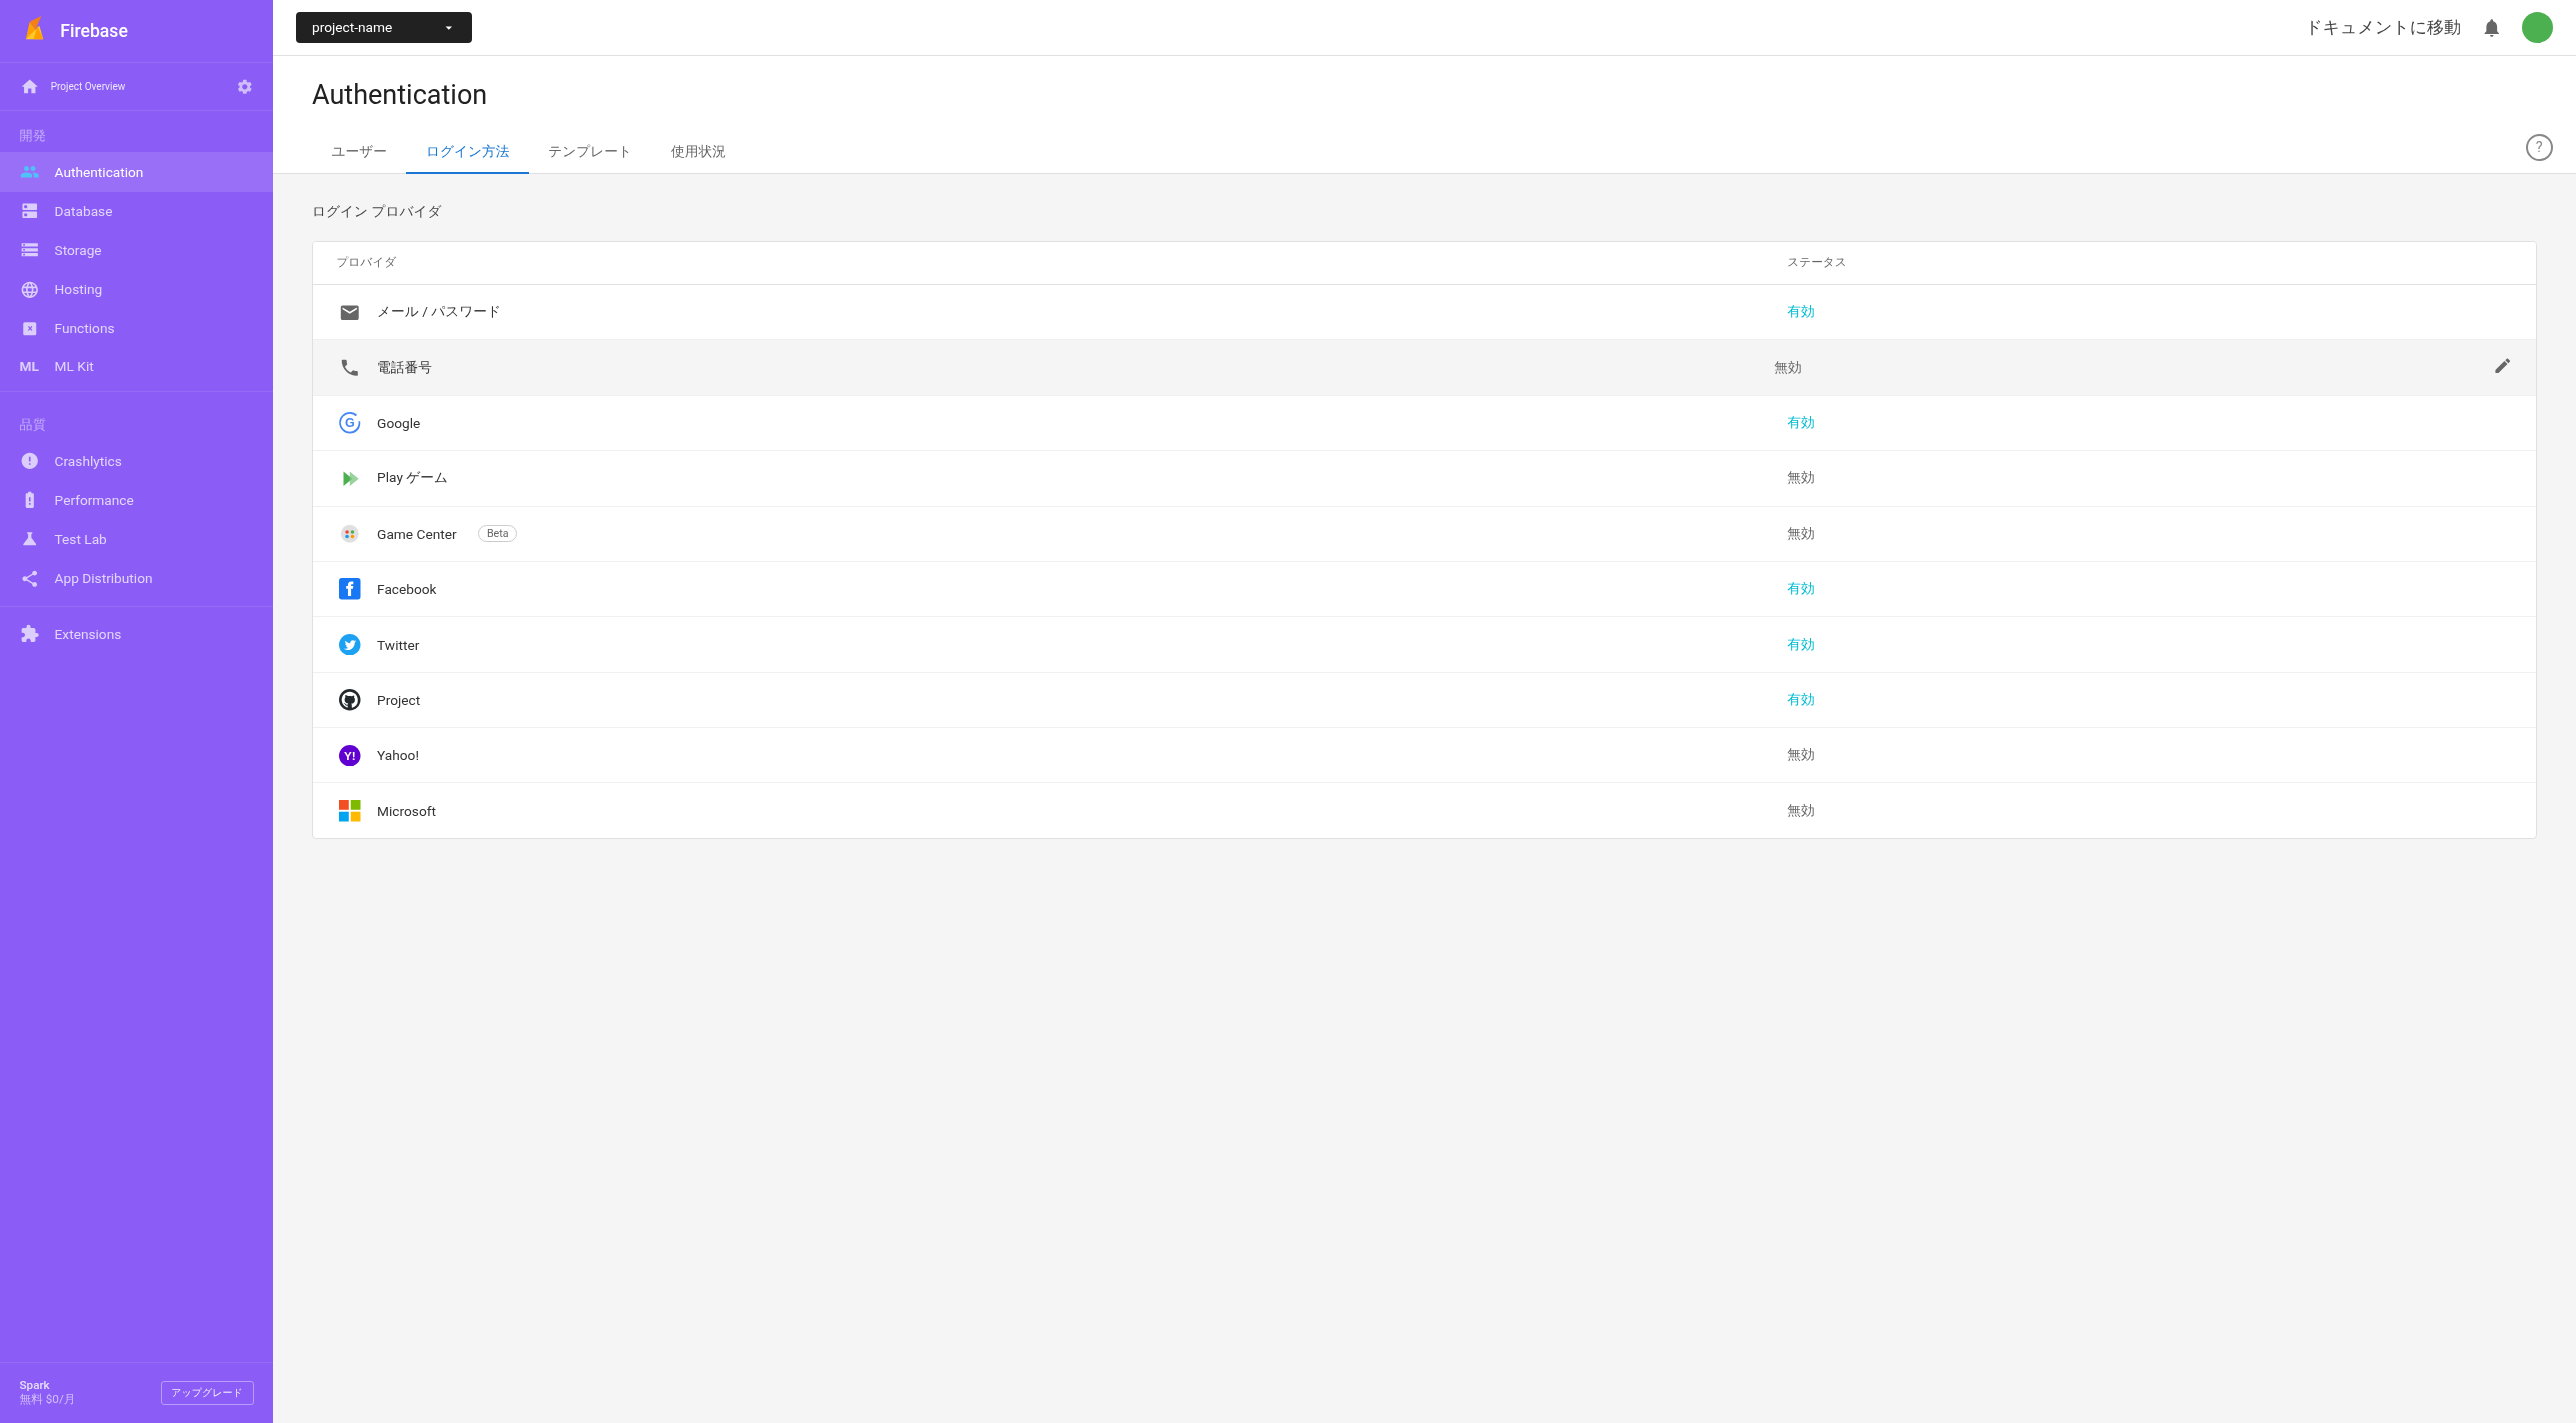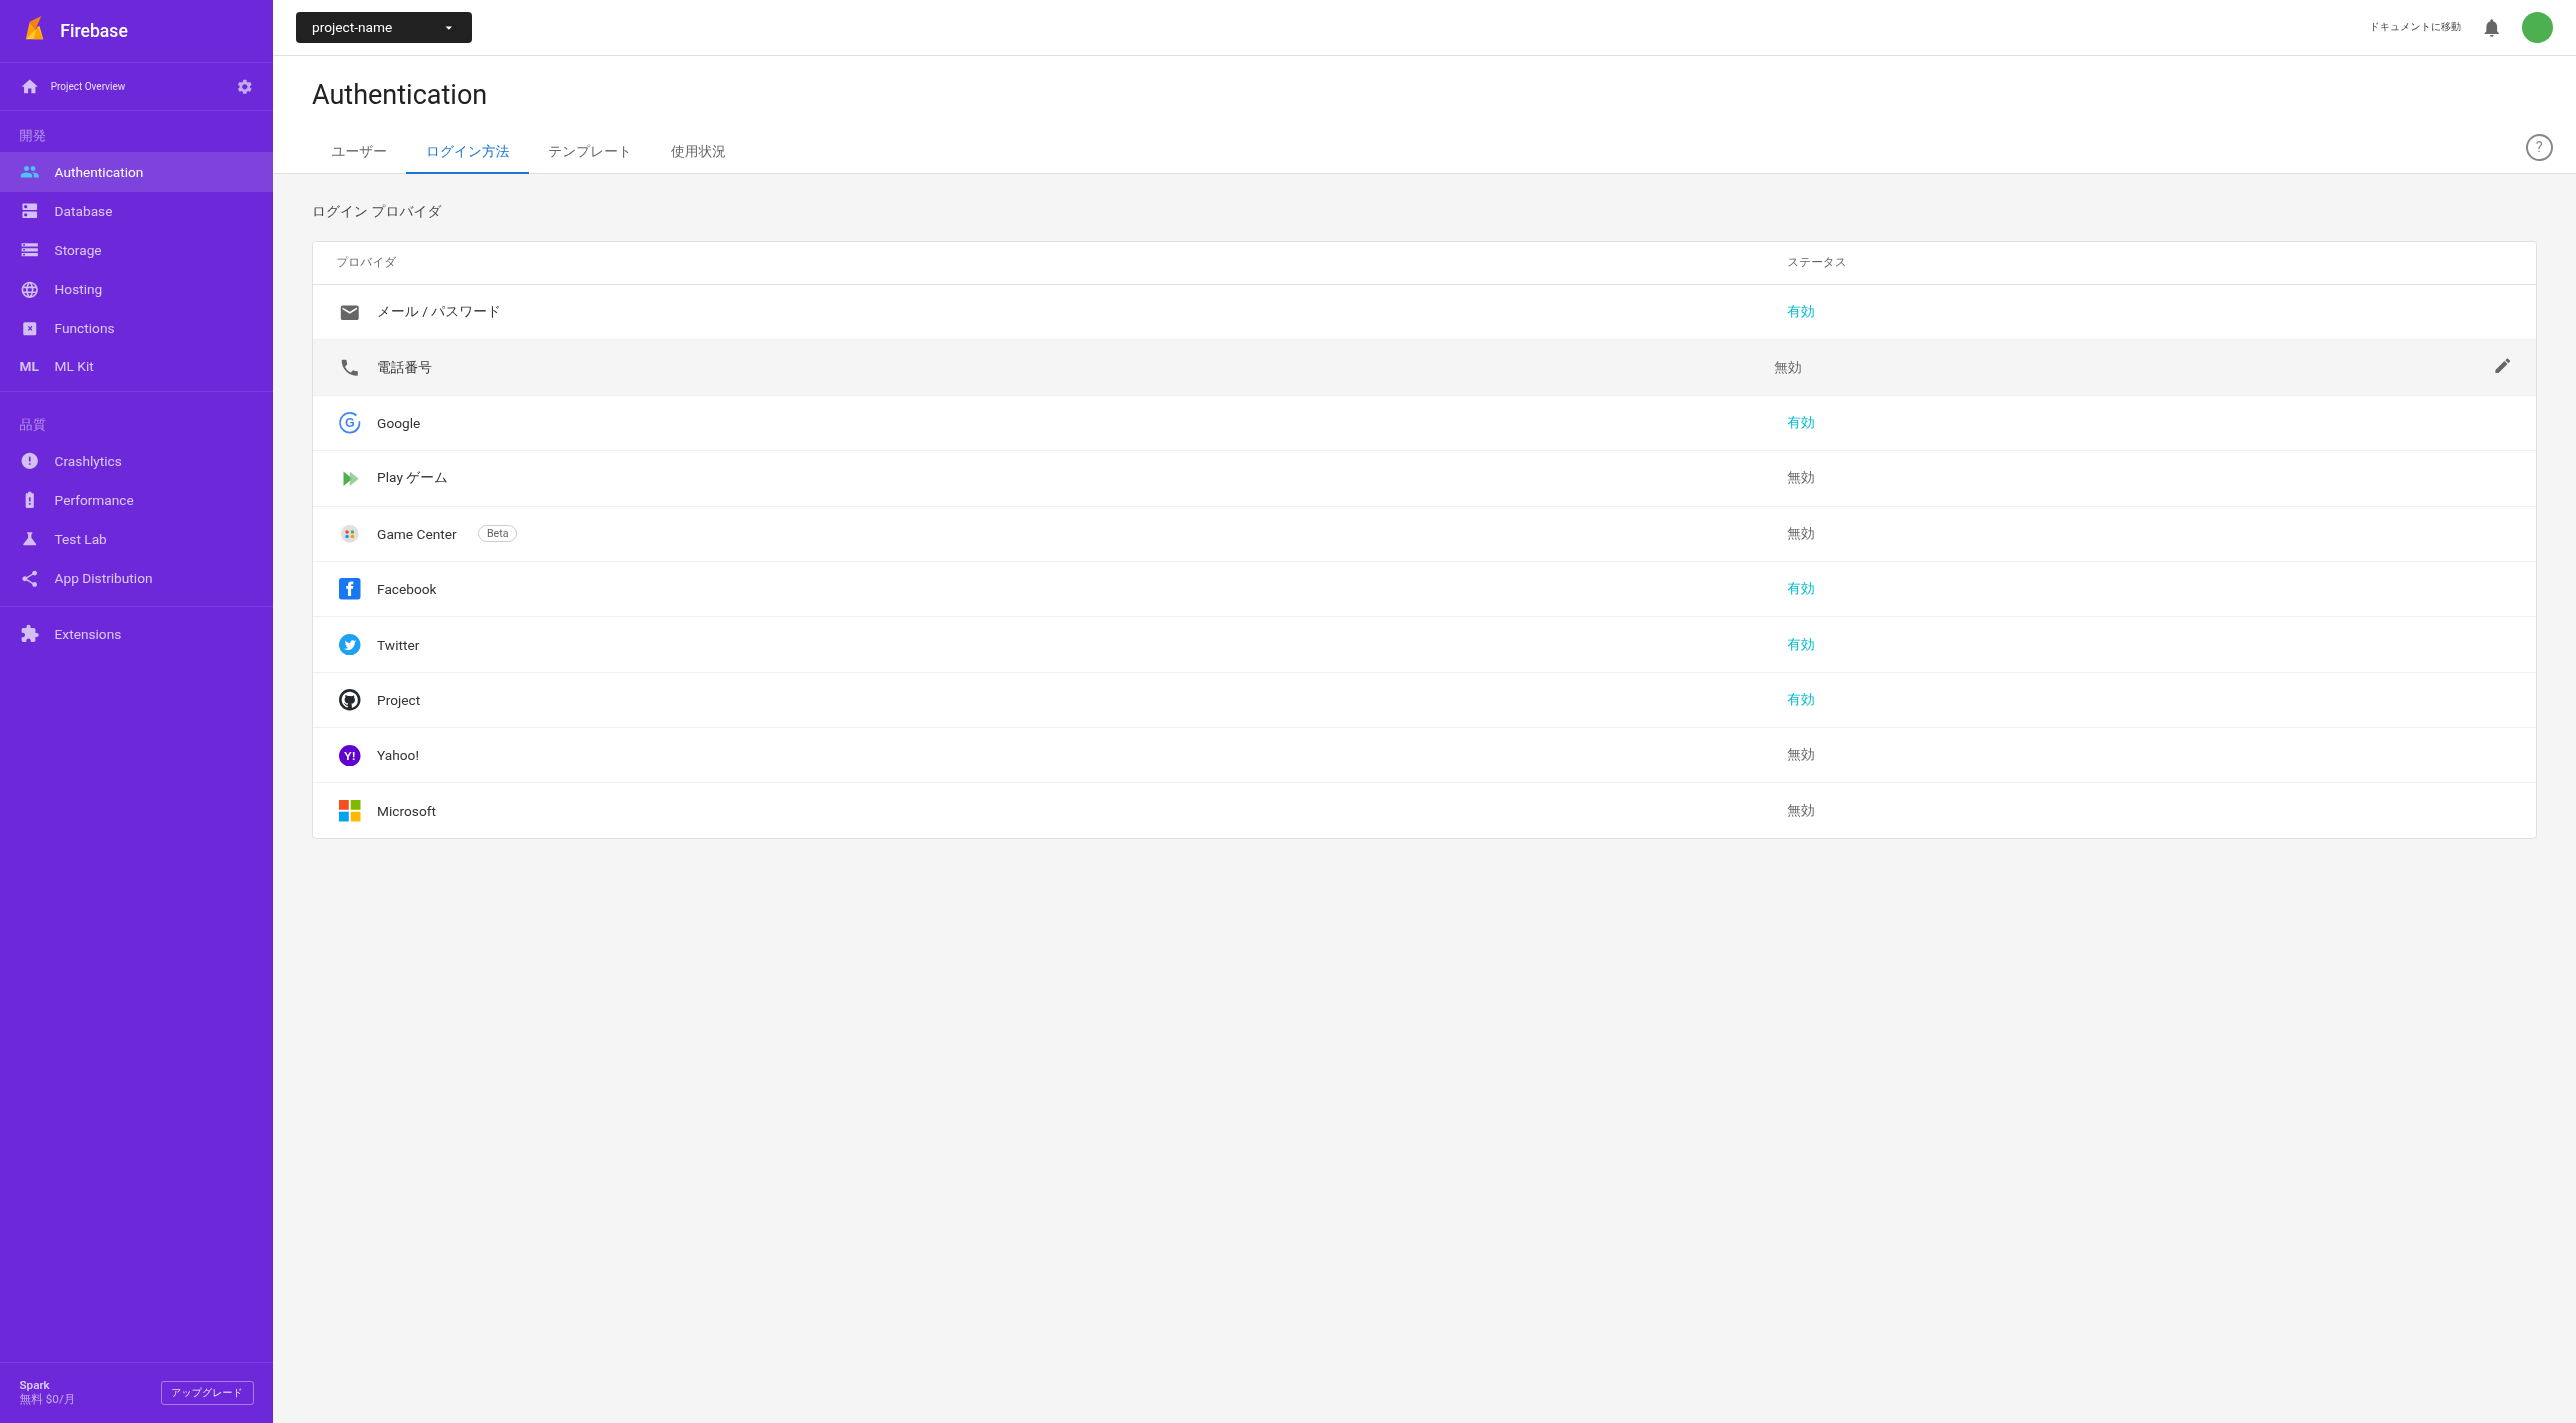--- a/index.html
+++ b/index.html
@@ -2,21 +2,21 @@
 <html><head>
   <meta charset="utf-8">
   <style>
     * { box-sizing: border-box; margin: 0; padding: 0; }
     body { font-family: 'Roboto', Arial, sans-serif; display: flex; height: 100vh; overflow: hidden; background: #f5f5f5; }
 
     
     .sidebar {
       width: 273px;
       min-width: 273px;
-      background: #6d28d9;
+      background: #8b5cf6;
       color: #fff;
       display: flex;
       flex-direction: column;
       height: 100vh;
       overflow-y: auto;
       overflow-x: hidden;
     }
     .sidebar-header {
       display: flex;
       align-items: center;
@@ -125,21 +125,21 @@
       font-size: 13.7px;
       min-width: 176px;
     }
     .topbar-right {
       margin-left: auto;
       display: flex;
       align-items: center;
       gap: 19.5px;
     }
     .doc-link {
-      font-size: 10px;
+      font-size: 17px;
       color: #444;
       cursor: pointer;
     }
     .avatar {
       width: 31px;
       height: 31px;
       border-radius: 50%;
       background: #4caf50;
       cursor: pointer;
     }

